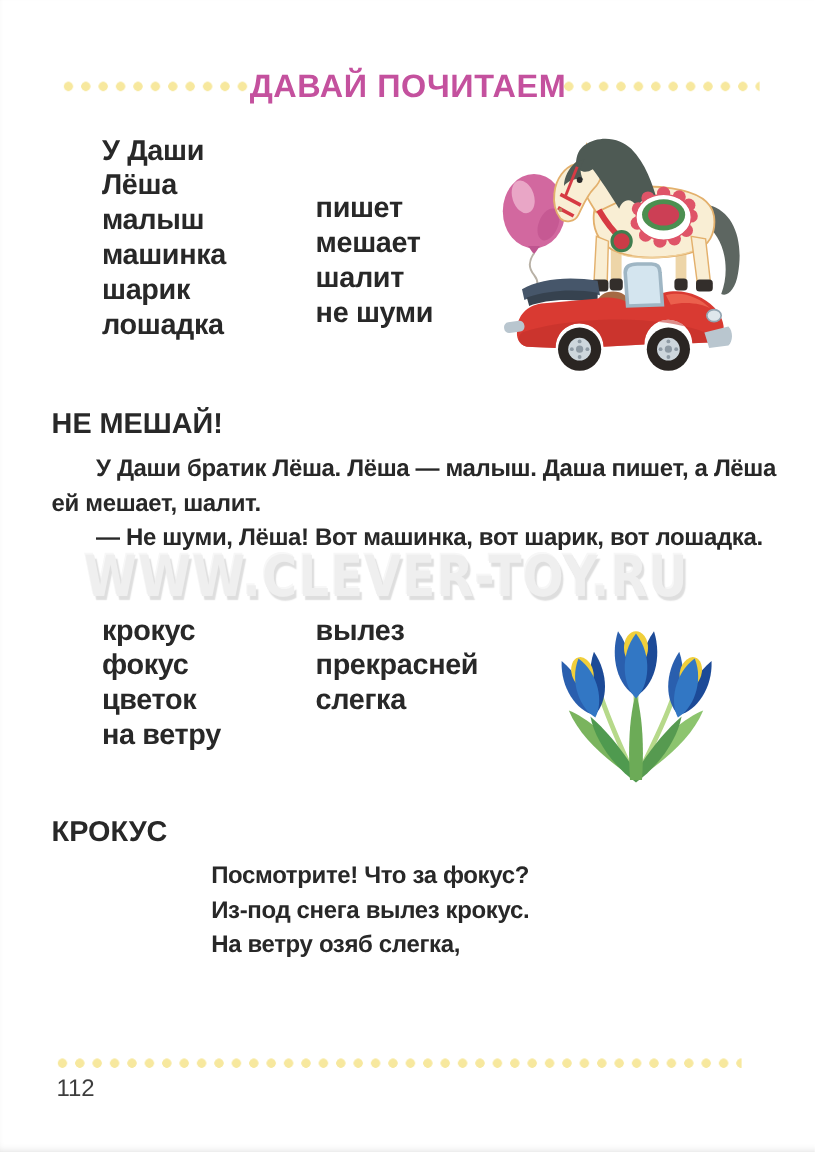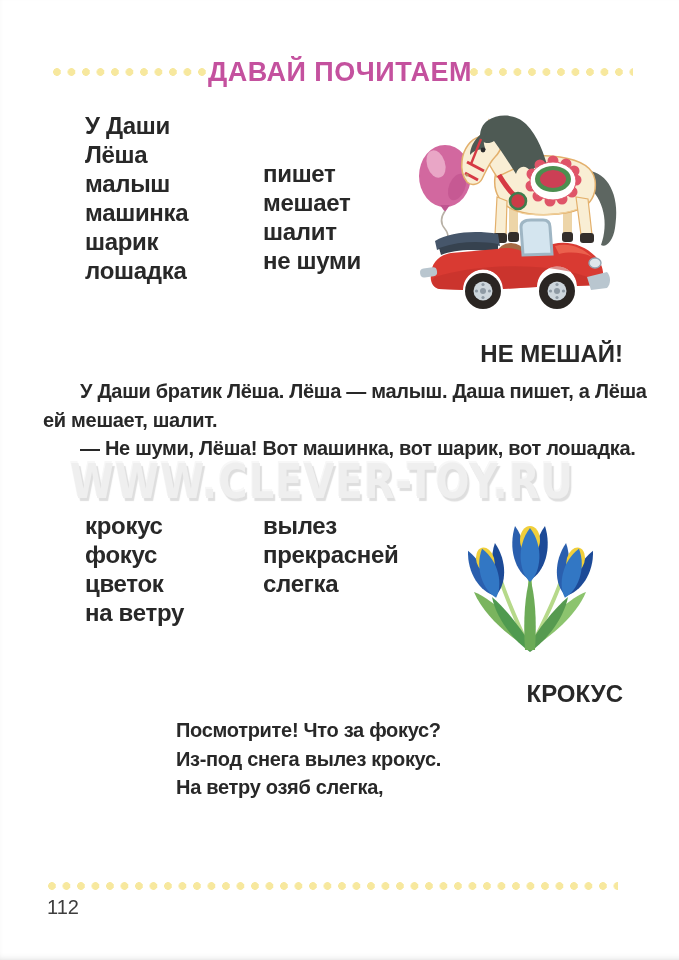--- a/index.html
+++ b/index.html
@@ -22,21 +22,21 @@
     text-align:center;font-size:27px;font-weight:bold;letter-spacing:.5px;
     color:#c4519e;white-space:nowrap;
   }
   .word-col{position:absolute;font-size:24px;font-weight:bold;letter-spacing:-.3px;}
   .word-col .word{line-height:29px;height:29px;white-space:nowrap;}
   .wl1c1{left:85px;top:111px;}
   .wl1c2{left:263px;top:111px;margin-top:48px;}
   .wl2c1{left:85px;top:511px;}
   .wl2c2{left:263px;top:511px;}
   .section-title{
-    position:absolute;left:43px;width:580px;margin:0;text-align:right;
+    position:absolute;left:43px;width:580px;margin:0;text-align:left;
     font-size:24px;font-weight:bold;letter-spacing:0;white-space:nowrap;
   }
   .title-story{top:340px;}
   .title-poem{top:680px;}
   .story{position:absolute;left:43px;top:377px;font-size:20px;font-weight:bold;letter-spacing:-.3px;}
   .story .line{line-height:28.6px;height:28.6px;white-space:nowrap;}
   .story .indent{padding-left:37px;}
   .poem{position:absolute;left:176px;top:716px;font-size:20px;font-weight:bold;letter-spacing:-.3px;}
   .poem .line{line-height:28.6px;height:28.6px;white-space:nowrap;}
   .watermark{

